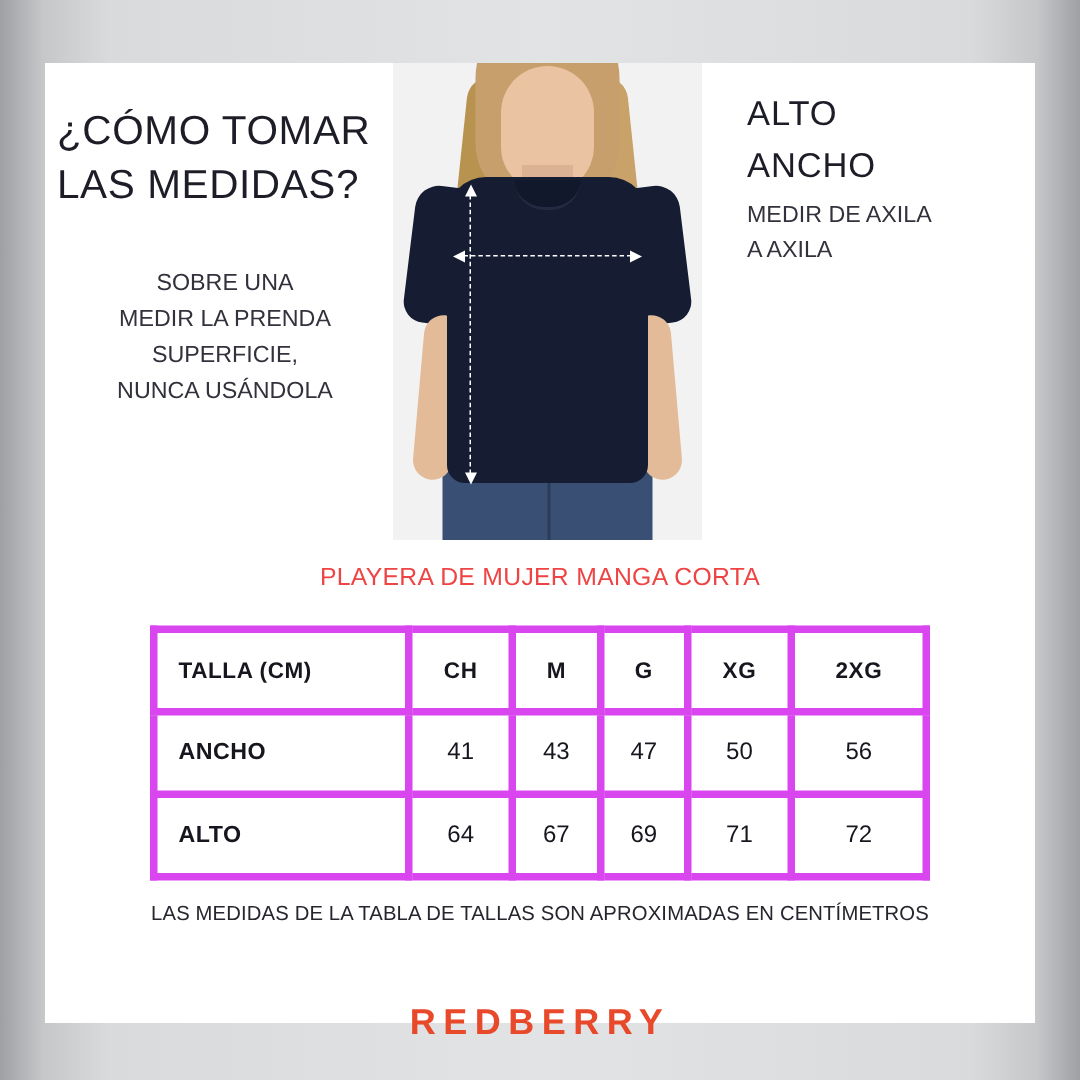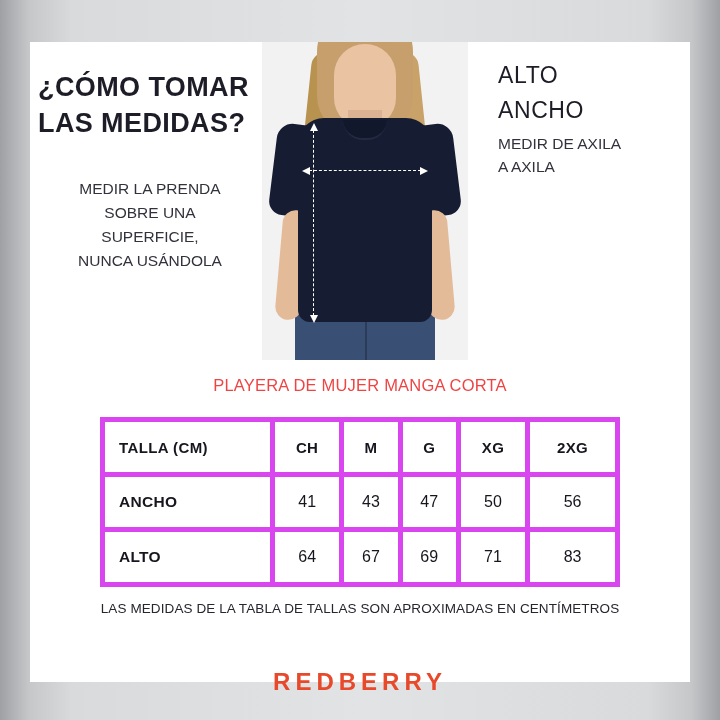--- a/index.html
+++ b/index.html
@@ -38,21 +38,21 @@
 
   .left-block {
     position: absolute;
     left: 0px;
     top: 28px;
     width: 240px;
     text-align: center;
   }
   .headline {
     font-size: 27px;
-    font-weight: bold;
+    font-weight: normal;
     color: #1d1d28;
     letter-spacing: 0.4px;
     line-height: 1.32;
     text-align: left;
     padding-left: 8px;
   }
   .left-sub {
     margin-top: 36px;
     font-size: 15.5px;
     color: #32323c;
@@ -352,22 +352,22 @@
   <div class="card">
 
     <div class="top">
 
       <div class="left-block">
         <div class="headline">
           <div>¿CÓMO TOMAR</div>
           <div>LAS MEDIDAS?</div>
         </div>
         <div class="left-sub">
+          <div>SOBRE UNA</div>
           <div>MEDIR LA PRENDA</div>
-          <div>SOBRE UNA</div>
           <div>SUPERFICIE,</div>
           <div>NUNCA USÁNDOLA</div>
         </div>
       </div>
 
       <div class="photo">
         <div class="bg-fill"></div>
         <div class="hair-left"></div>
         <div class="hair-right"></div>
         <div class="hair"></div>
@@ -416,21 +416,21 @@
             <td>47</td>
             <td>50</td>
             <td>56</td>
           </tr>
           <tr>
             <td class="rowhead">ALTO</td>
             <td>64</td>
             <td>67</td>
             <td>69</td>
             <td>71</td>
-            <td>83</td>
+            <td>72</td>
           </tr>
         </tbody>
       </table>
 
       <div class="note">LAS MEDIDAS DE LA TABLA DE TALLAS SON APROXIMADAS EN CENTÍMETROS</div>
     </div>
 
   </div>
 
   <div class="brand" style="color: rgb(232, 73, 43);">REDBERRY</div>

